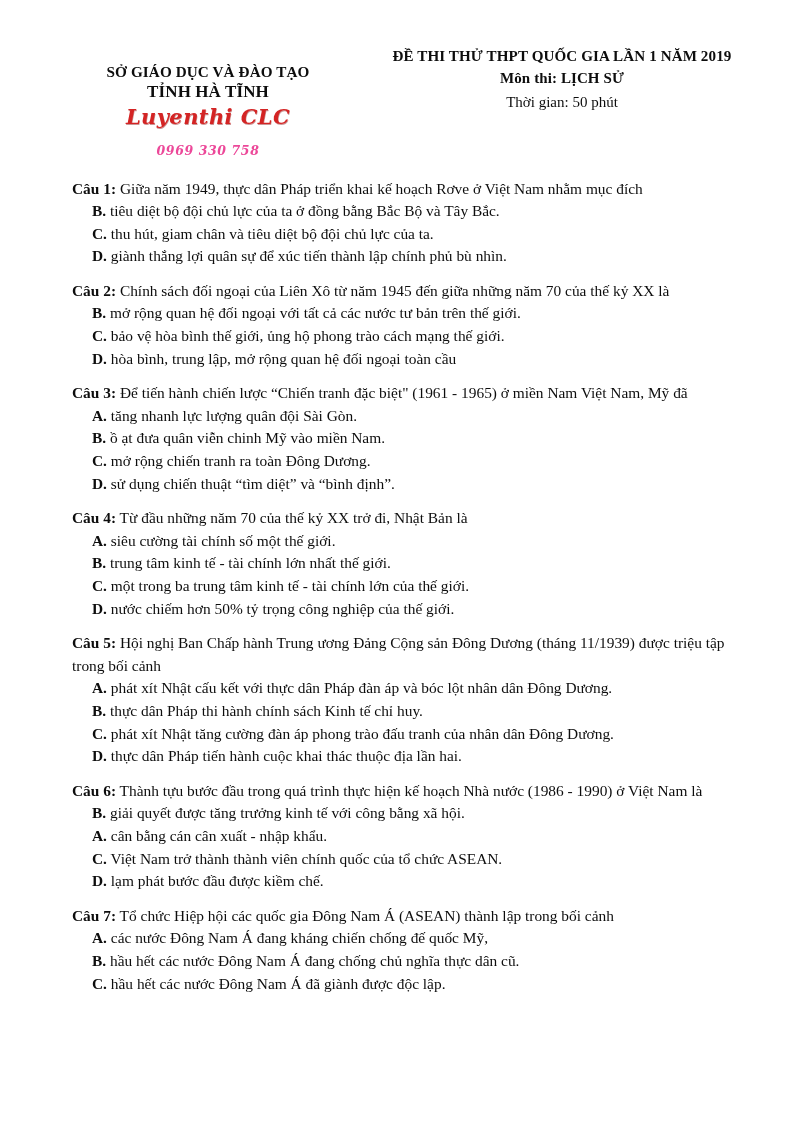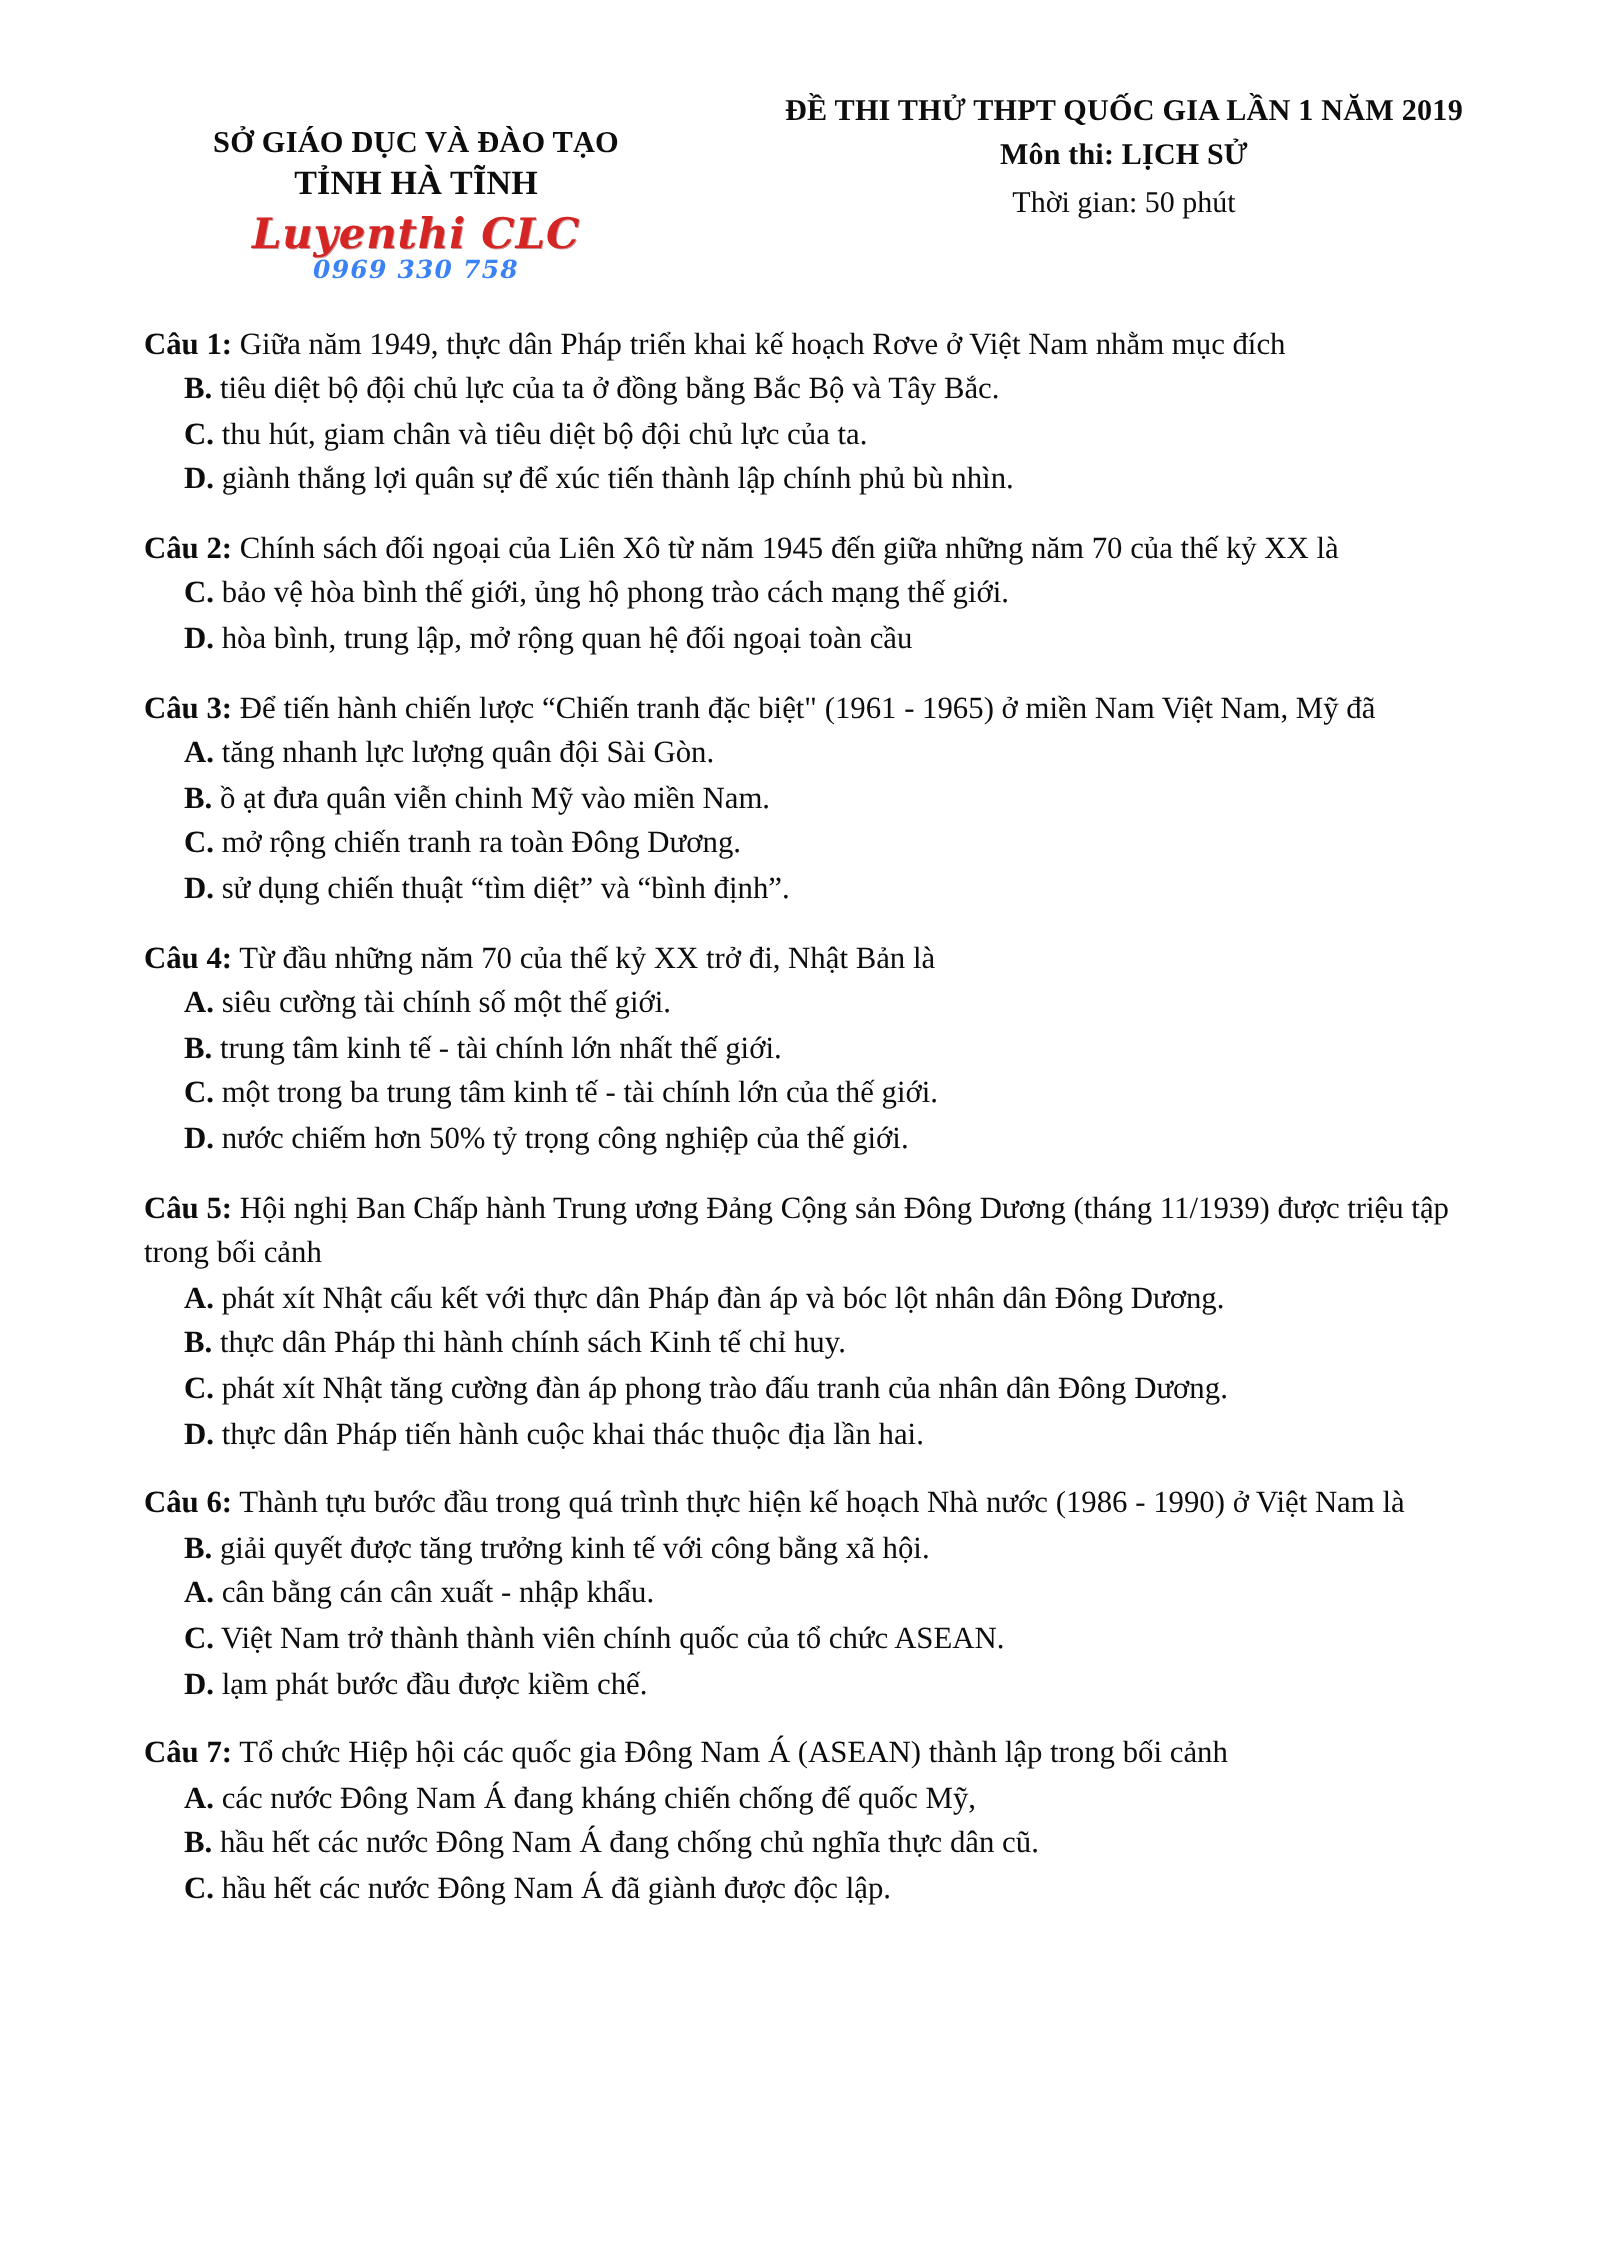--- a/index.html
+++ b/index.html
@@ -70,26 +70,26 @@
     font-family: "DejaVu Serif", "Liberation Serif", serif;
     font-weight: bold;
     font-style: italic;
     font-size: 21px;
     color: #d42424;
     letter-spacing: 0.4px;
     text-shadow: 0.5px 0.5px 0 rgba(140,20,20,0.45);
   }
   .brand-phone {
     display: block;
-    margin-top: 2px;
+    margin-top: 18px;
     font-family: "DejaVu Serif", "Liberation Serif", serif;
     font-weight: bold;
     font-style: italic;
     font-size: 12.5px;
-    color: #3b82f6;
+    color: #ec4899;
     letter-spacing: 0.6px;
   }
 
   
   .body-wrap {
     padding: 0 44px 0 72px;
     margin-top: 20px;
   }
   .question {
     margin-bottom: 12px;
@@ -152,20 +152,21 @@
         <div class="q-stem"><span class="q-label">Câu 1:</span><span class="q-stem-text"> Giữa năm 1949, thực dân Pháp triển khai kế hoạch Rơve ở Việt Nam nhằm mục đích</span></div>
         <ul class="options">
           <li class="option"><span class="opt-key">B.</span><span class="opt-text"> tiêu diệt bộ đội chủ lực của ta ở đồng bằng Bắc Bộ và Tây Bắc.</span></li>
           <li class="option"><span class="opt-key">C.</span><span class="opt-text"> thu hút, giam chân và tiêu diệt bộ đội chủ lực của ta.</span></li>
           <li class="option"><span class="opt-key">D.</span><span class="opt-text"> giành thắng lợi quân sự để xúc tiến thành lập chính phủ bù nhìn.</span></li>
         </ul>
       </div>
       <div class="question">
         <div class="q-stem"><span class="q-label">Câu 2:</span><span class="q-stem-text"> Chính sách đối ngoại của Liên Xô từ năm 1945 đến giữa những năm 70 của thế kỷ XX là</span></div>
         <ul class="options">
+          <li class="option"><span class="opt-key">B.</span><span class="opt-text"> mở rộng quan hệ đối ngoại với tất cả các nước tư bản trên thế giới.</span></li>
           <li class="option"><span class="opt-key">C.</span><span class="opt-text"> bảo vệ hòa bình thế giới, ủng hộ phong trào cách mạng thế giới.</span></li>
           <li class="option"><span class="opt-key">D.</span><span class="opt-text"> hòa bình, trung lập, mở rộng quan hệ đối ngoại toàn cầu</span></li>
         </ul>
       </div>
       <div class="question">
         <div class="q-stem"><span class="q-label">Câu 3:</span><span class="q-stem-text"> Để tiến hành chiến lược “Chiến tranh đặc biệt" (1961 - 1965) ở miền Nam Việt Nam, Mỹ đã</span></div>
         <ul class="options">
           <li class="option"><span class="opt-key">A.</span><span class="opt-text"> tăng nhanh lực lượng quân đội Sài Gòn.</span></li>
           <li class="option"><span class="opt-key">B.</span><span class="opt-text"> ồ ạt đưa quân viễn chinh Mỹ vào miền Nam.</span></li>
           <li class="option"><span class="opt-key">C.</span><span class="opt-text"> mở rộng chiến tranh ra toàn Đông Dương.</span></li>

